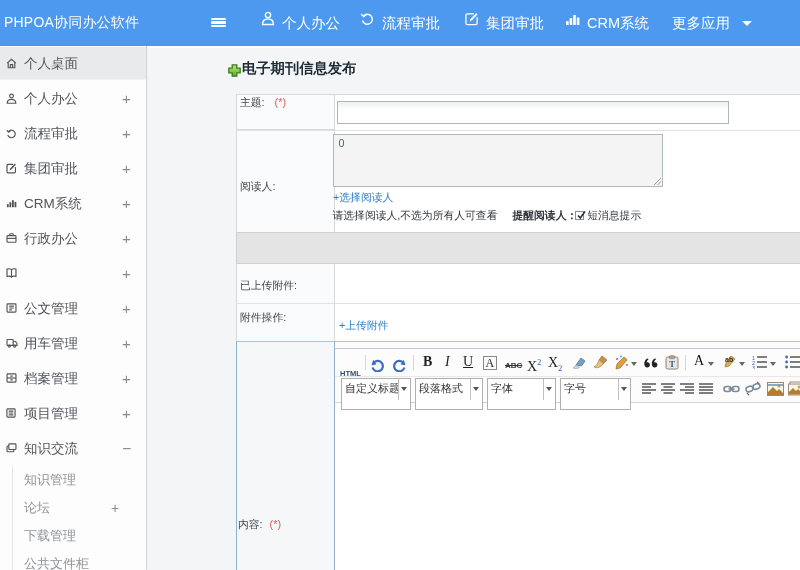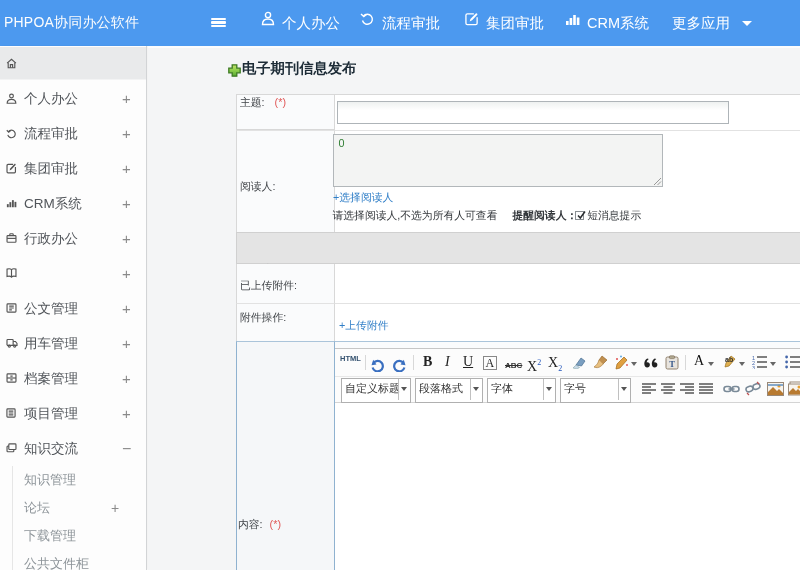--- a/index.html
+++ b/index.html
@@ -31,21 +31,21 @@
 .lbl { font-size:10.8px; color:#404448; }
 .red { color:#e05858; }
 .blue { color:#2f7ec7; }
 input.txt { position:absolute; border:1px solid #aeb4b8; background:linear-gradient(#eef1f0, #fff 40%); height:23px; }
 
 .ti { position:absolute; font-size:13px; color:#222; line-height:14px; }
 .tserif { font-family:"Liberation Serif",serif; font-size:14px; }
 .tsvg { position:absolute; }
 .tsep { position:absolute; top:6px; width:1px; height:15px; background:#d8d8d8; }
 .tdown { position:absolute; top:13px; width:0; height:0; border-left:3.5px solid transparent; border-right:3.5px solid transparent; border-top:4px solid #666; }
-.tsel { position:absolute; top:29px; height:25px; border:1px solid #b0b0b0; background:#fff; font-size:11px; color:#333; line-height:19px; padding-left:3px; white-space:nowrap; overflow:hidden; }
+.tsel { position:absolute; top:29px; height:32px; border:1px solid #b0b0b0; background:#fff; font-size:11px; color:#333; line-height:19px; padding-left:3px; white-space:nowrap; overflow:hidden; }
 .tsel:after { content:""; position:absolute; right:3px; top:8px; border-left:3px solid transparent; border-right:3px solid transparent; border-top:4px solid #555; }
 .tsel:before { content:""; position:absolute; right:11px; top:0px; width:1px; height:21px; background:#c0c0c0; }
 </style>
 </head>
 <body>
 <div id="header">
   <div id="logo">PHPOA协同办公软件</div>
   <div class="hamburger">
       <div></div>
       <div></div>
@@ -77,20 +77,21 @@
   <div class="navitem" style="left:742px;"><span class="caret"></span></div>
 </div>
 
 <div id="sidebar">
   <div class="mi sel">
       <svg width="11" height="11" viewBox="0 0 15 14" fill="none" stroke="#555" stroke-width="1.55">
         <path d="M1.5 6.5 L7.5 1.2 L13.5 6.5"></path>
         <path d="M3 5.8 V12.8 H12 V5.8"></path>
         <path d="M6 12.8 V8.5 H9 V12.8"></path>
       </svg>
+      <span class="t">个人桌面</span>
     </div>
   <div class="mi">
       <svg width="11" height="11" viewBox="0 0 14 14" fill="none" stroke="#555" stroke-width="1.5">
         <circle cx="7" cy="3.8" r="2.4"></circle>
         <path d="M1.5 13 C1.5 9.6 4 8 7 8 C10 8 12.5 9.6 12.5 13 Z"></path>
       </svg>
       <span class="t">个人办公</span>
       <span class="p">+</span>
     </div>
   <div class="mi">
@@ -243,21 +244,21 @@
   <div class="abs blue" style="left:339px; top:318.5px; font-size:10.8px;">+上传附件</div>
 
   <div class="cell" style="left:236px; top:341px; width:99px; height:229px; background:#f5f7f9; border-left:1px solid #8fb2d0; border-top:1px solid #aac4da; border-right:1px solid #8fb2d0;"></div>
   <div class="cell" style="left:335px; top:341px; width:485px; height:229px; background:#fafbfc; border-top:1px solid #aac4da;"></div>
   <div class="lbl abs" style="left:238px; top:518px;">内容: <span class="red" style="margin-left:4px;">(*)</span></div>
 
   <div class="abs" id="editor" style="left:335px; top:348px; width:520px; height:230px; border:1px solid #c6c6c6; border-left:none; background:#fff;">
     <div style="position:absolute; left:0; top:0; width:100%; height:54px; background:#fcfcfc; border-bottom:1px solid #d4d4d4;"></div>
     <div style="position:absolute; left:0; top:27px; width:100%; height:0; border-top:1px solid #e8e8e8;"></div>
 
-    <span class="ti" style="left:5px; top:3px; font-size:7.5px; font-weight:bold; color:#33506e; letter-spacing:0;">HTML</span>
+    <span class="ti" style="left:5px; top:18px; font-size:7.5px; font-weight:bold; color:#33506e; letter-spacing:0;">HTML</span>
     <span class="tsep" style="left:30px;"></span>
     <svg class="tsvg" style="left:35px; top:8px;" width="16" height="15" viewBox="0 0 16 15">
         <path d="M3.5 6 A 5.2 5.2 0 1 1 2.6 10.5" fill="none" stroke="#3a6fc0" stroke-width="2.2"></path>
         <path d="M6.5 7.5 L1.5 8.2 L3.2 2.8 Z" fill="#3a6fc0"></path>
       </svg>
     <svg class="tsvg" style="left:56px; top:8px;" width="16" height="15" viewBox="0 0 16 15">
         <path d="M12.5 6 A 5.2 5.2 0 1 0 13.4 10.5" fill="none" stroke="#3a6fc0" stroke-width="2.2"></path>
         <path d="M9.5 7.5 L14.5 8.2 L12.8 2.8 Z" fill="#3a6fc0"></path>
       </svg>
     <span class="tsep" style="left:78px;"></span>

